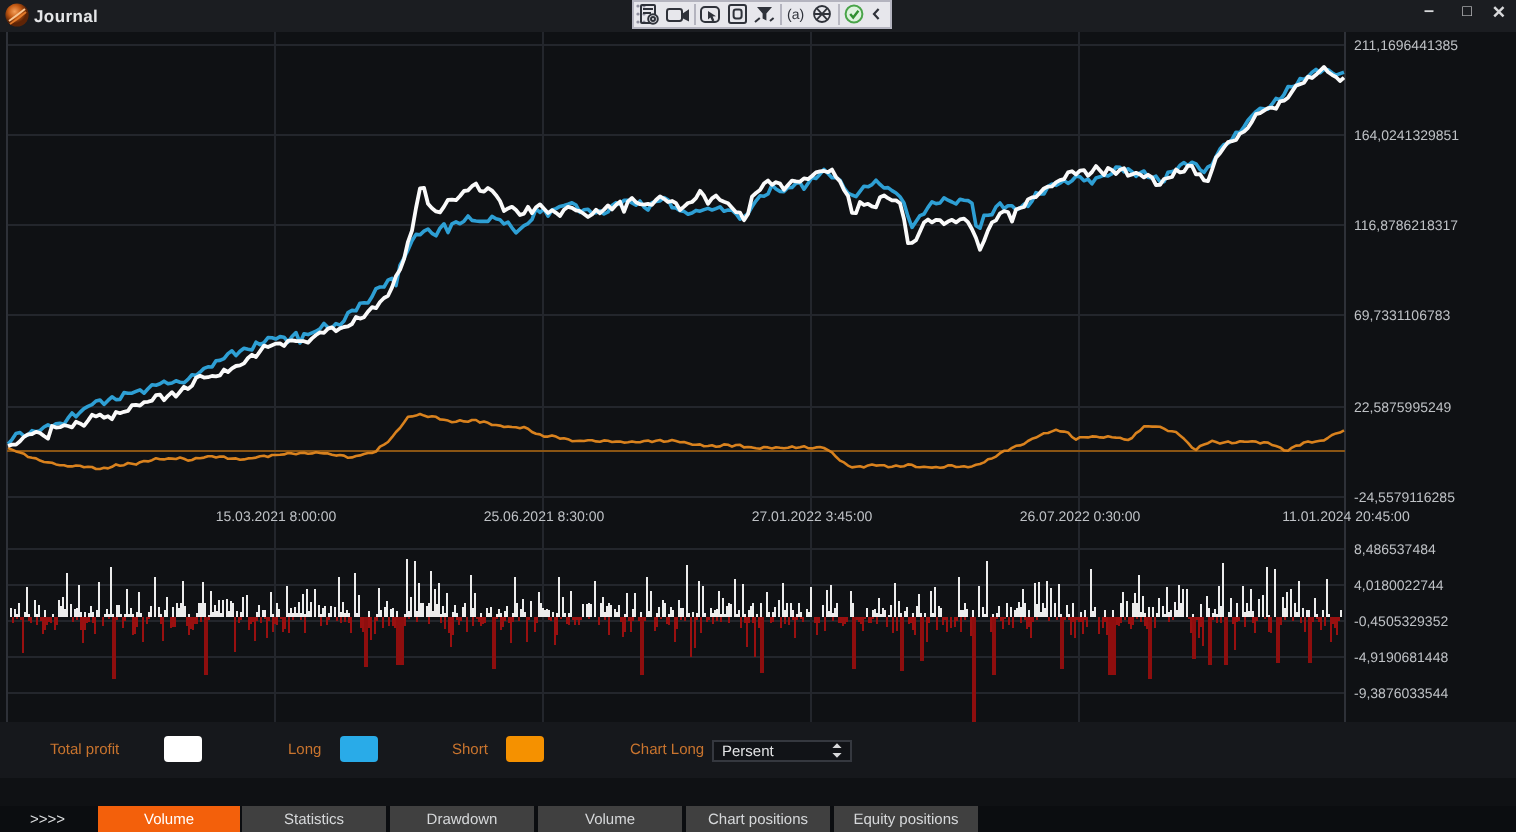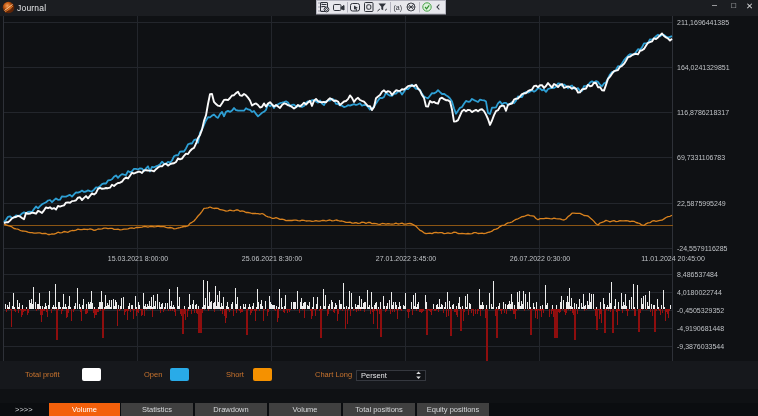--- a/index.html
+++ b/index.html
@@ -1,17 +1,17 @@
 <!DOCTYPE html>
 <html><head><meta charset="utf-8">
 <style>
 *{margin:0;padding:0;box-sizing:border-box}
 html,body{width:758px;height:416px;overflow:hidden;background:#0f1114;font-family:"Liberation Sans",sans-serif;}
 #win{position:relative;width:758px;height:416px;background:#0f1114;}
-#titlebar{position:absolute;left:0;top:0;width:758px;height:16px;background:#1b1d21;}
+#titlebar{position:absolute;left:0;top:0;width:758px;height:16px;background:#1b1d21;font-weight:bold;}
 #title{position:absolute;left:17px;top:3px;font-size:8.5px;color:#e4e5e7;letter-spacing:.2px;}
 #winbtns{position:absolute;right:0;top:0;height:16px;color:#d7d8da;}
 #winbtns span{position:absolute;top:0;font-size:9px;}
 #toolbar{position:absolute;left:316px;top:0;}
 #legend{position:absolute;left:0;top:361px;width:758px;height:28px;background:#16181c;}
 .ltext{position:absolute;top:9px;font-size:7.5px;color:#c9742e;}
 .swatch{position:absolute;top:7px;width:19px;height:13px;border-radius:2px;}
 #ddl{position:absolute;left:356px;top:9px;width:70px;height:11px;background:#111317;border:1px solid #35383f;color:#e3e4e6;font-size:7.5px;line-height:9px;padding-left:4px;}
 #tabs{position:absolute;left:0;top:403px;width:758px;height:13px;background:#0b0d10;}
 .tab{position:absolute;top:0;height:13px;background:#404040;color:#d6d8da;font-size:7.5px;text-align:center;line-height:13px;}
@@ -106,33 +106,33 @@
       <path d="M92.4 4.2 Q95 7 97.6 9.8 M97.6 4.2 Q95 7 92.4 9.8 M91 7h8"></path>
       <path d="M103.5 2v10.5" stroke="#b4b4bf"></path>
     </g>
     <circle cx="111" cy="7" r="4.2" fill="#ddf2dd" stroke="#49a449" stroke-width="1"></circle>
     <path d="M109.1 7l1.5 1.8 2.6-3.4" stroke="#2f8f2f" stroke-width="1.2" fill="none"></path>
     <path d="M123.3 4.5 121 7l2.3 2.5" stroke="#2f323a" stroke-width="1.1" fill="none"></path>
   </svg>
   <div id="legend">
     <span class="ltext" style="left:25px">Total profit</span>
     <div class="swatch" style="left:82px;background:#ffffff"></div>
-    <span class="ltext" style="left:144px">Open</span>
+    <span class="ltext" style="left:144px">Long</span>
     <div class="swatch" style="left:170px;background:#29abe8"></div>
     <span class="ltext" style="left:226px">Short</span>
     <div class="swatch" style="left:253px;background:#f59100"></div>
     <span class="ltext" style="left:315px">Chart Long</span>
     <div id="ddl">Persent</div>
     <svg style="position:absolute;left:412px;top:9px" width="14" height="11" viewBox="0 0 14 11">
         <path d="M4.2 4 6.5 1.6 8.8 4z M4.2 6.5 6.5 8.9 8.8 6.5z" fill="#d8d9db"></path>
       </svg>
   </div>
 
   <div id="tabs">
     <span id="arrows">&gt;&gt;&gt;&gt;</span>
     <div class="tab" style="left:49px;width:71px;background:#f3600b;color:#fff">Volume</div>
     <div class="tab" style="left:121px;width:72px">Statistics</div>
     <div class="tab" style="left:195px;width:72px">Drawdown</div>
     <div class="tab" style="left:269px;width:72px">Volume</div>
-    <div class="tab" style="left:343px;width:72px">Total positions</div>
+    <div class="tab" style="left:343px;width:72px">Chart positions</div>
     <div class="tab" style="left:417px;width:72px">Equity positions</div>
   </div>
 </div>
 
 </body></html>

